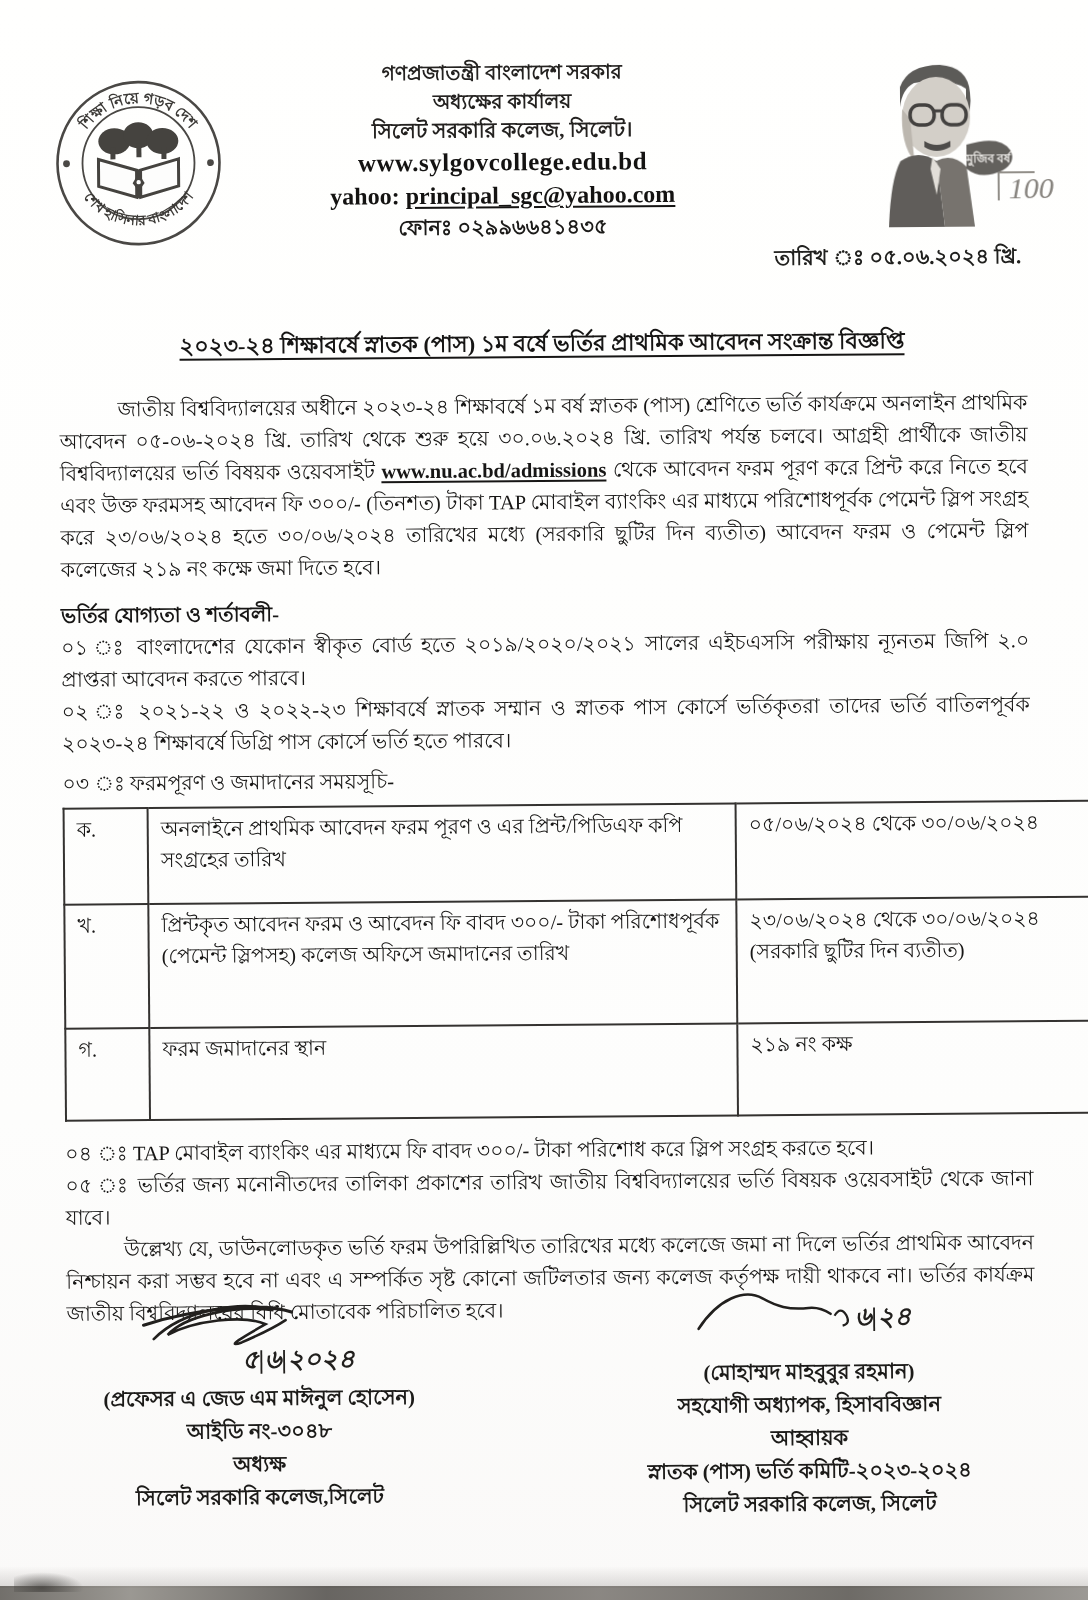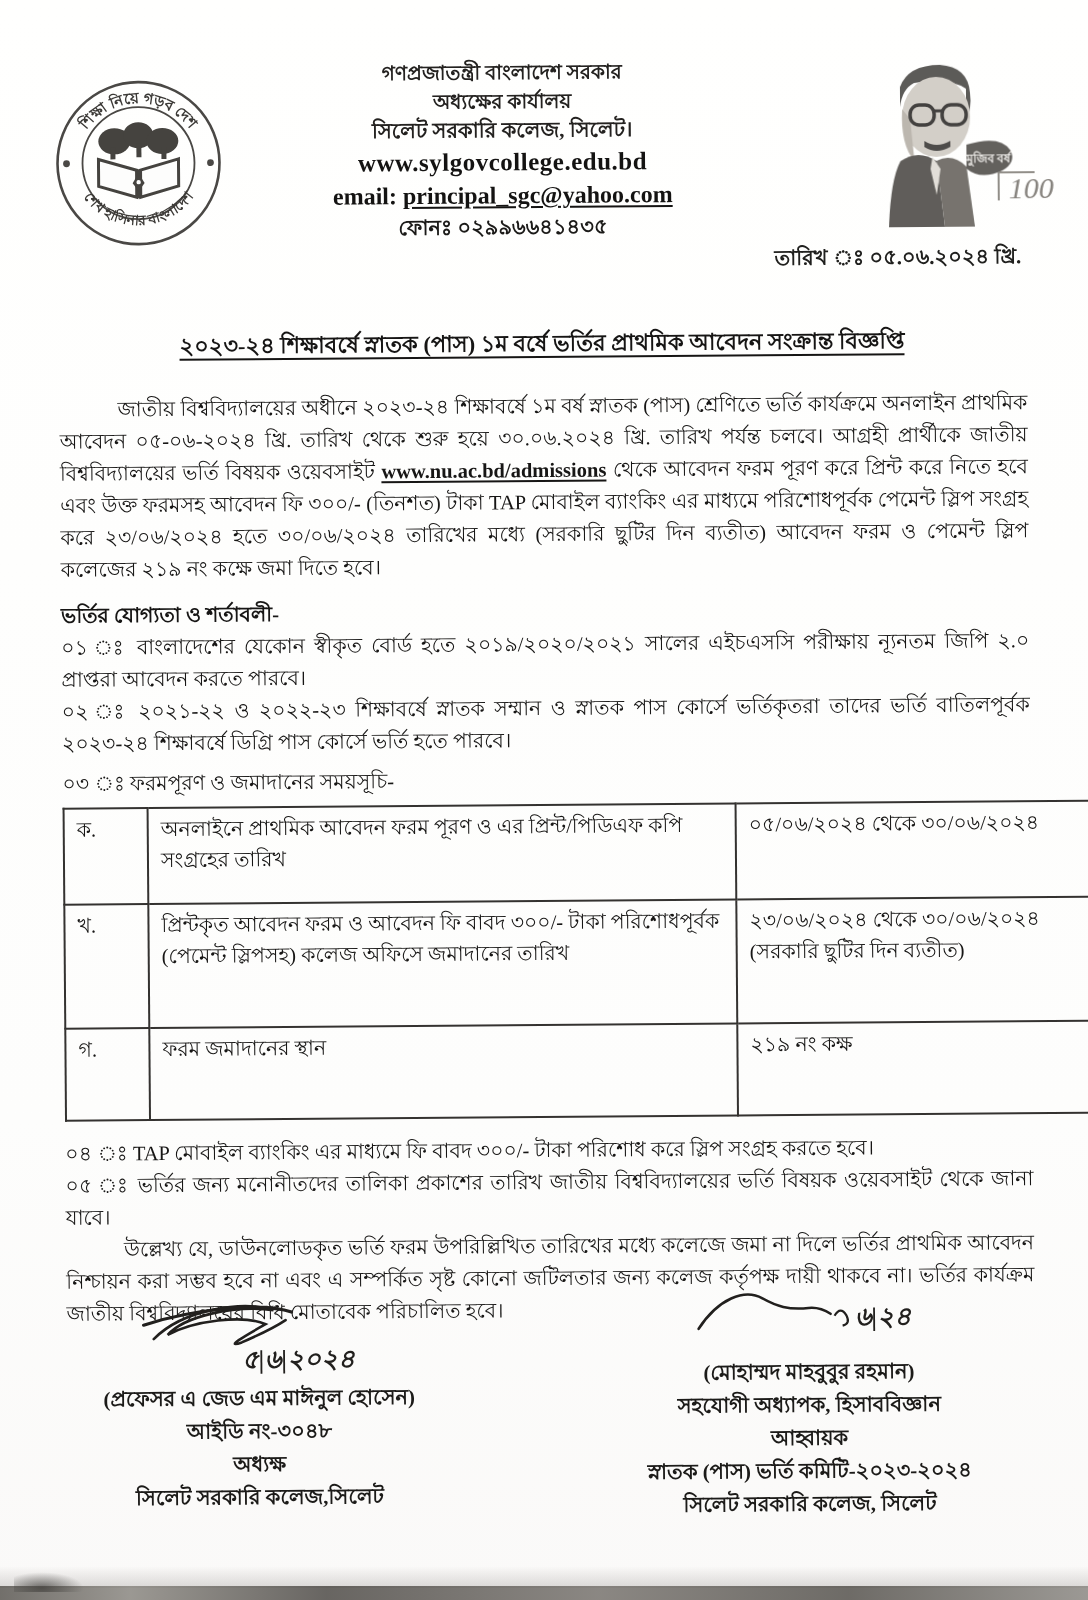--- a/index.html
+++ b/index.html
@@ -97,21 +97,21 @@
         <path d="M86,96 L80,106 L86,114 L92,106 Z" fill="#45433f"></path>
         <circle cx="86" cy="105" r="2.2" fill="#fdfdfc"></circle>
       </g>
     </svg>
 
     <div class="header-center">
       <div class="hc-line">গণপ্রজাতন্ত্রী বাংলাদেশ সরকার</div>
       <div class="hc-line">অধ্যক্ষের কার্যালয়</div>
       <div class="hc-line hc-college">সিলেট সরকারি কলেজ, সিলেট।</div>
       <div class="hc-web">www.sylgovcollege.edu.bd</div>
-      <div class="hc-email"><span>email: </span><span class="u">principal_sgc@yahoo.com</span></div>
+      <div class="hc-email"><span>yahoo: </span><span class="u">principal_sgc@yahoo.com</span></div>
       <div class="hc-phone">ফোনঃ ০২৯৯৬৬৪১৪৩৫</div>
     </div>
 
     <svg class="portrait" viewBox="0 0 205 180">
       <g>
         <path d="M52,38 Q60,16 92,16 Q120,18 122,44 Q124,60 118,72 L118,40 Q100,28 66,34 Q54,40 52,58 Z" fill="#4c4a47"></path>
         <ellipse cx="88" cy="68" rx="34" ry="40" fill="#d7d2ca"></ellipse>
         <path d="M54,60 Q52,96 66,112 L62,70 Z" fill="#bcb6ad"></path>
         <rect x="62" y="56" width="24" height="20" rx="9" fill="none" stroke="#2e2c2a" stroke-width="3.5"></rect>
         <rect x="94" y="56" width="24" height="20" rx="9" fill="none" stroke="#2e2c2a" stroke-width="3.5"></rect>

